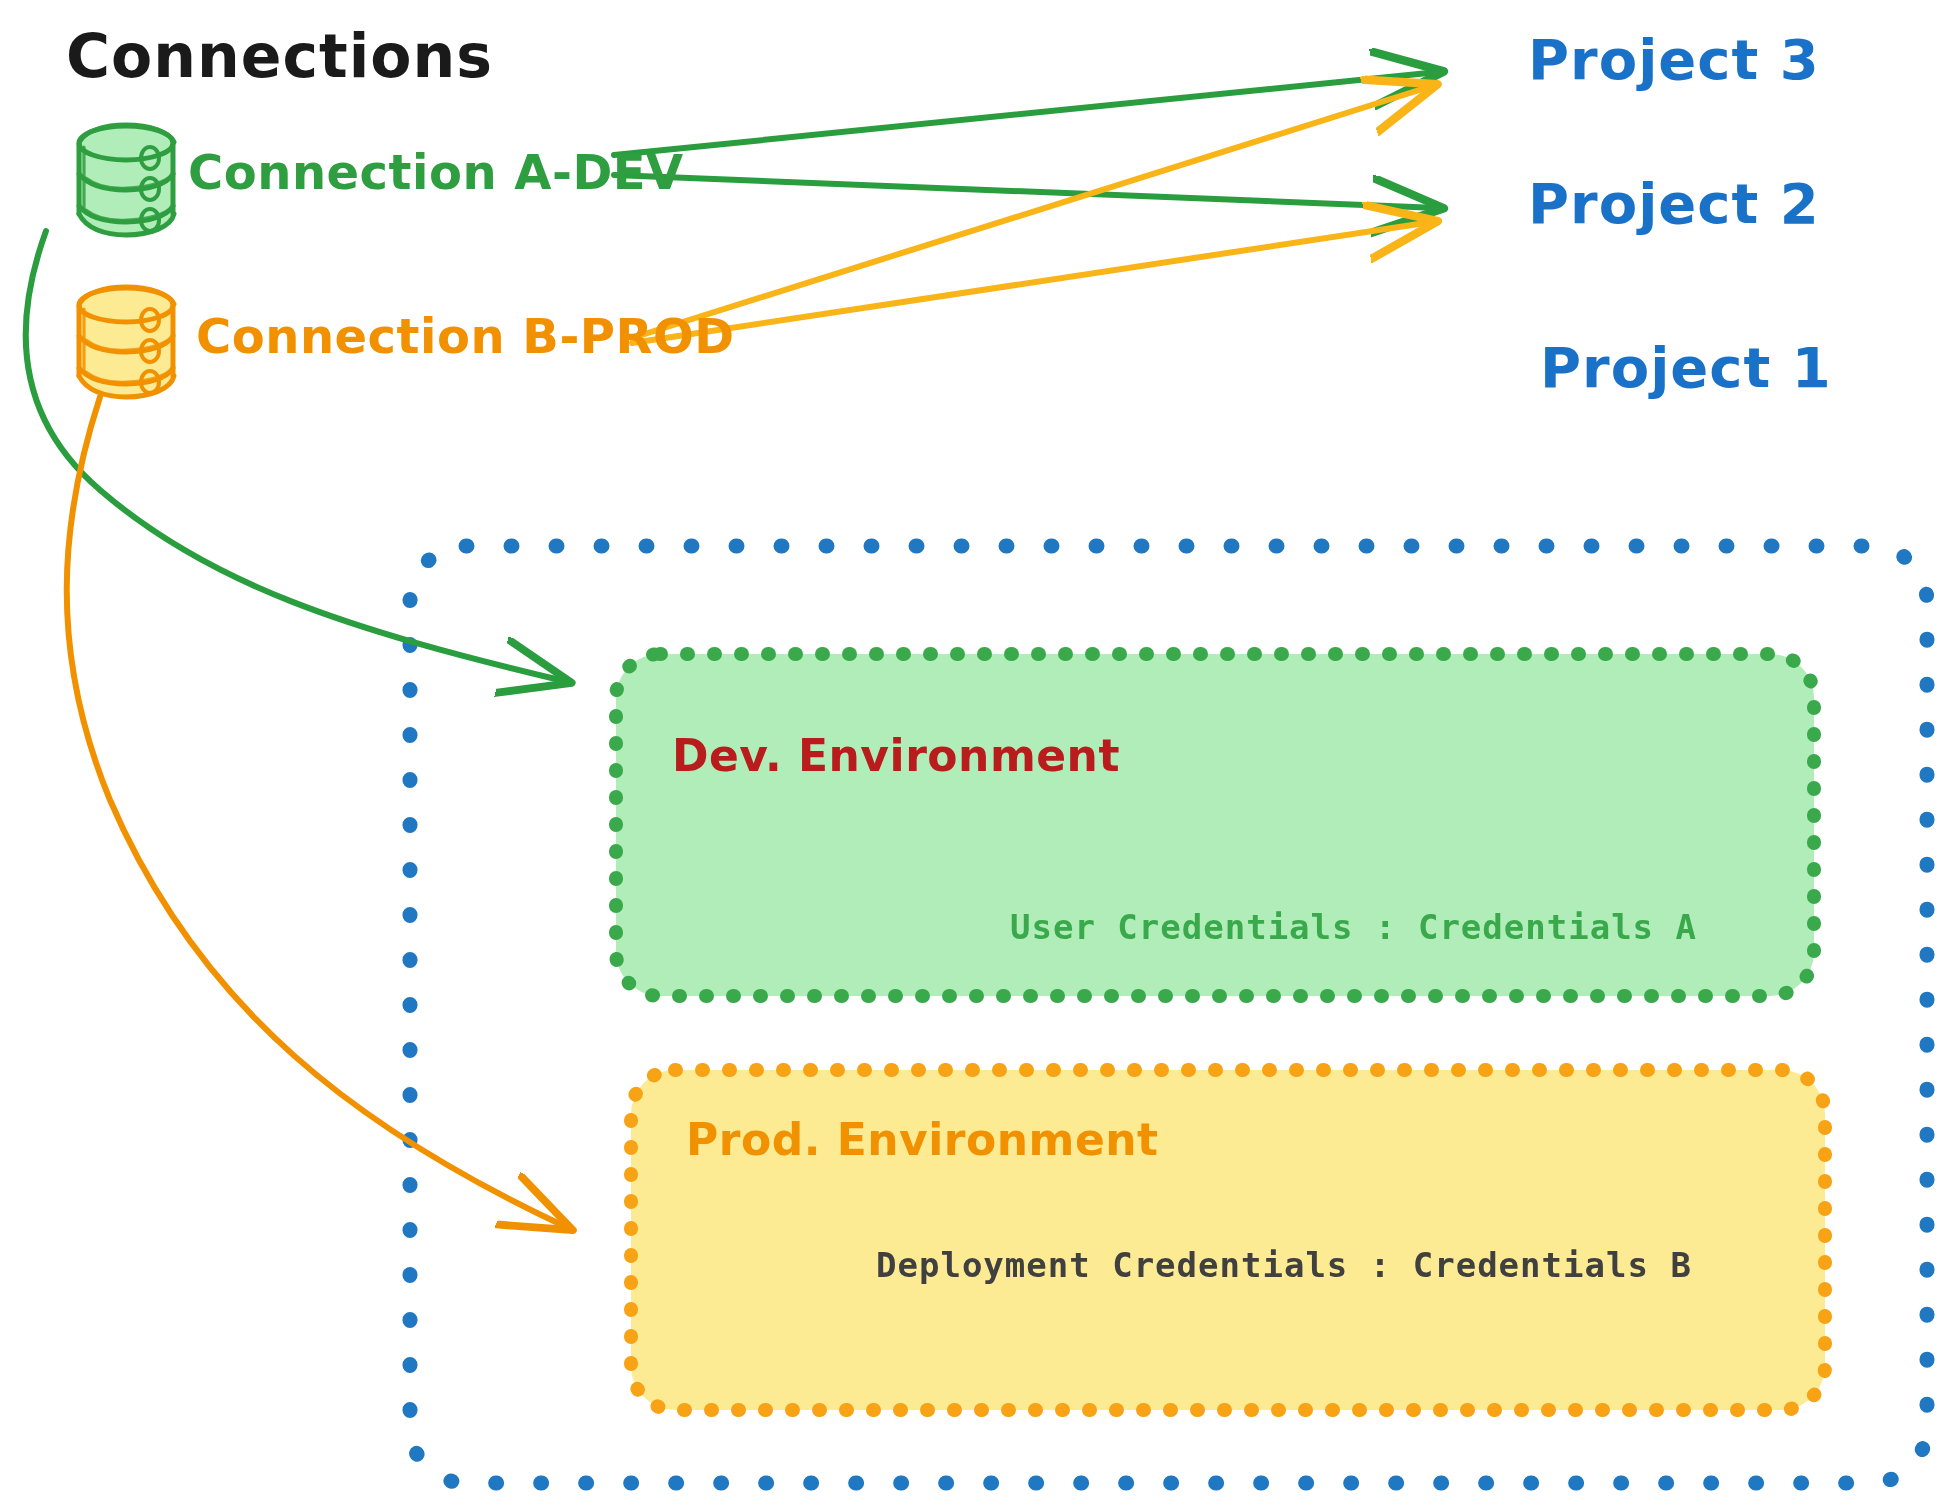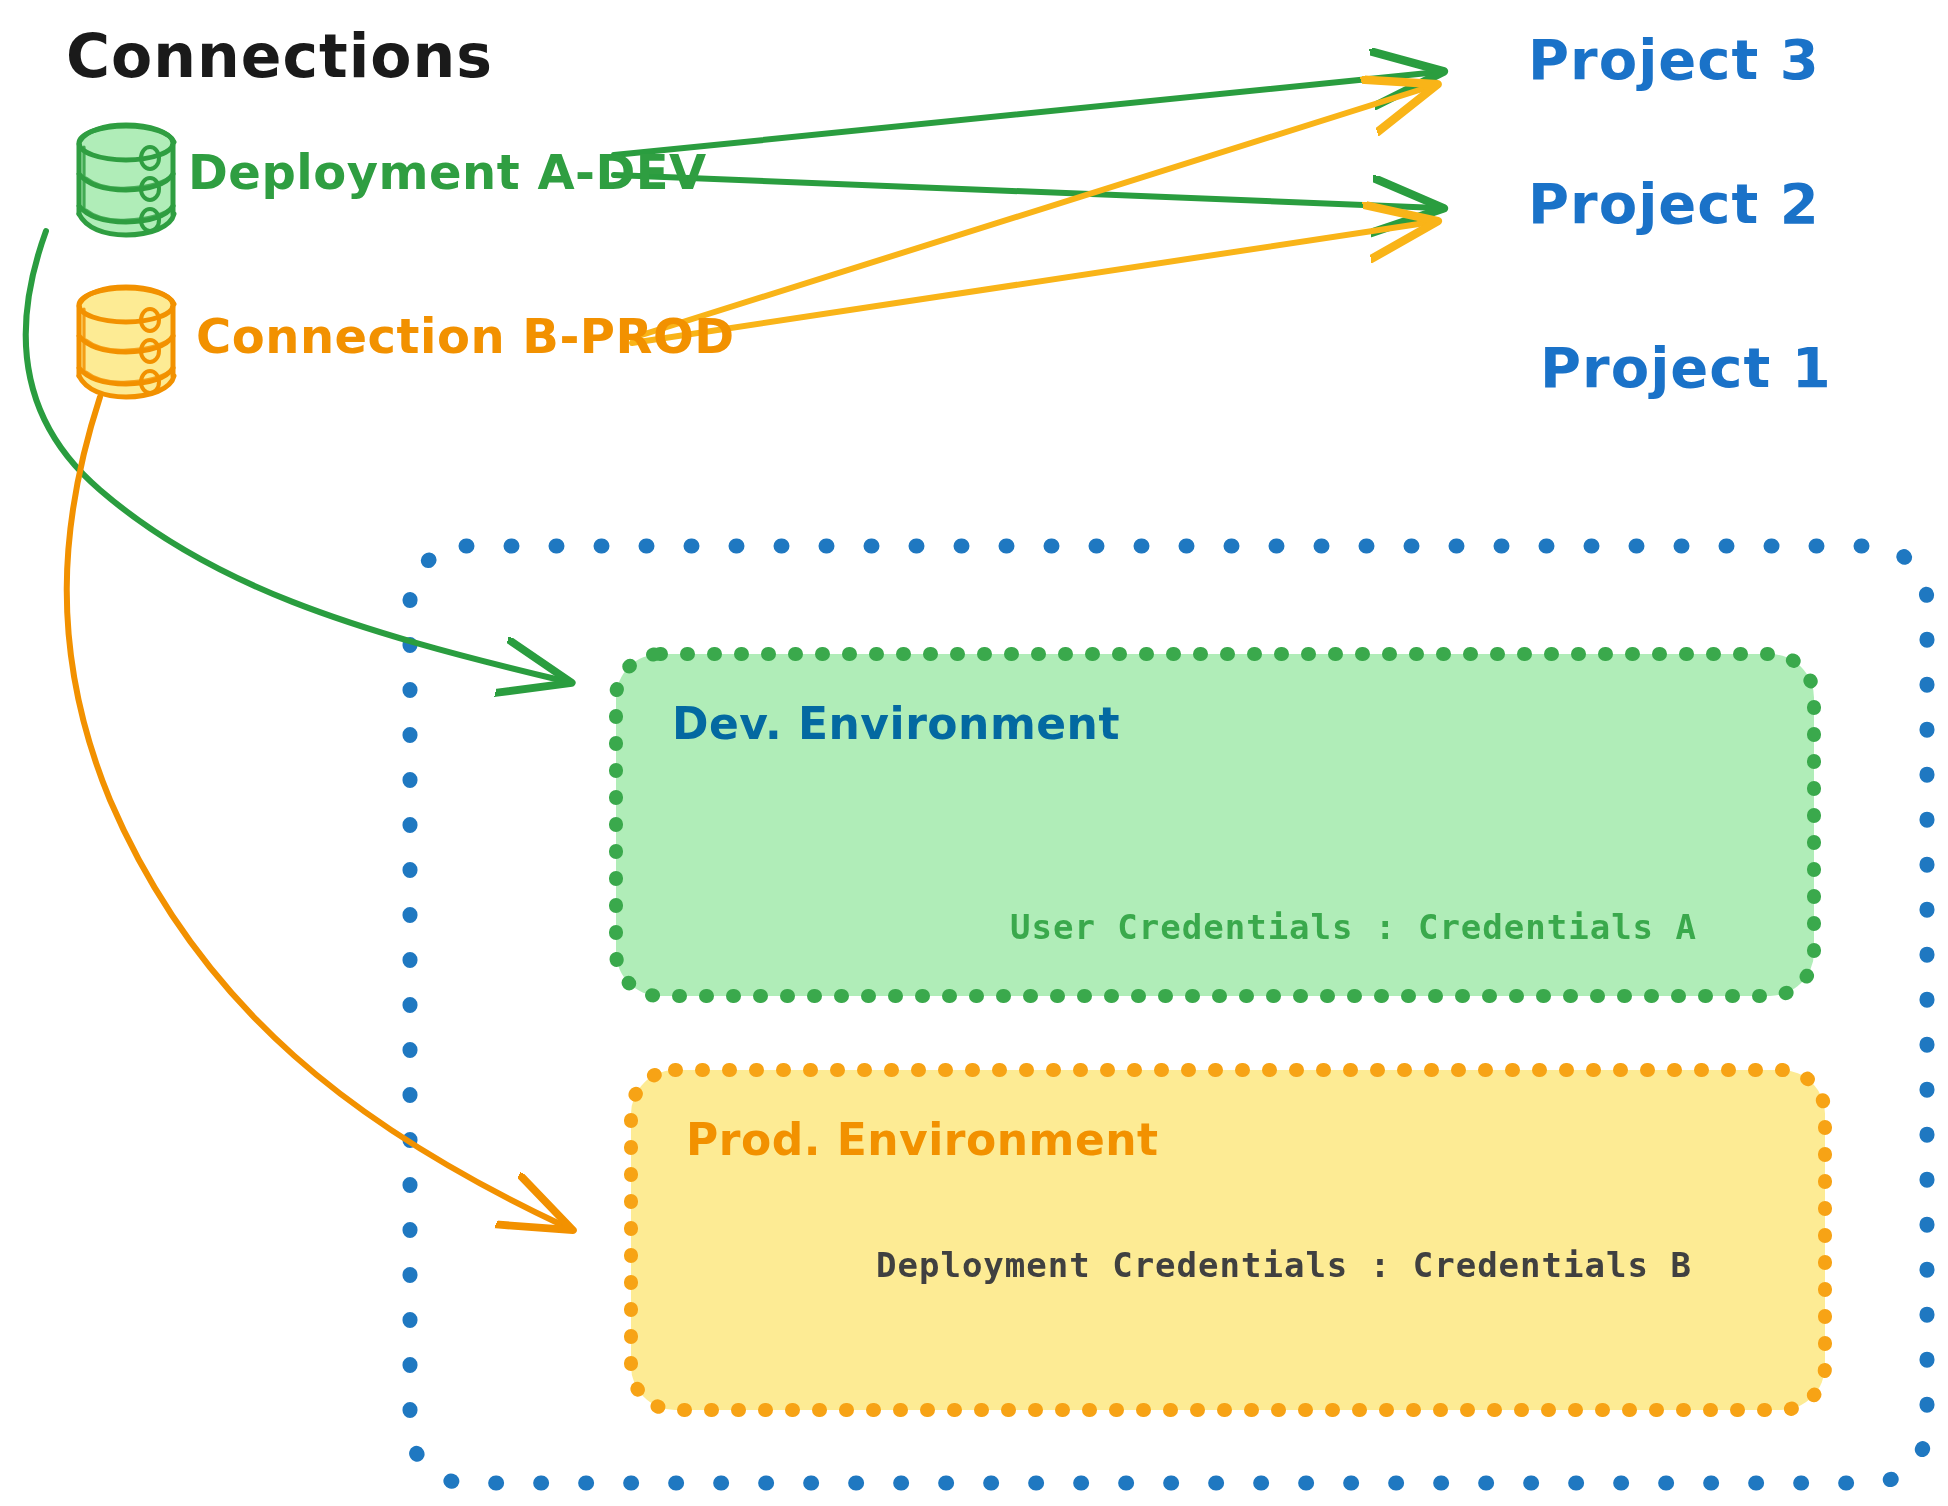--- a/index.html
+++ b/index.html
@@ -50,21 +50,21 @@
     font-weight: 700;
     color: #1a72c8;
     letter-spacing: 1px;
     margin-left: 28px;
   }
   .env-title {
     font-size: 44px;
     font-weight: 700;
     letter-spacing: 0.5px;
   }
-  .env-title-green { color: #0369a1; }
+  .env-title-green { color: #b91c1c; margin-top: 32px; }
   .env-title-orange { color: #f29100; }
   .cred-text {
     font-family: "DejaVu Sans Mono", monospace;
     font-size: 34px;
     font-weight: 700;
     letter-spacing: 1px;
   }
   .cred-green { color: #3aa94c; text-align: center; }
   .cred-orange { color: #404040; text-align: center; }
 </style>
@@ -166,21 +166,21 @@
     </g>
 
     <g>
       <path d="M100,397 C60,520 48,650 110,800 C200,1010 360,1130 562,1225" fill="none" stroke="#f29100" stroke-width="6" stroke-linecap="round" marker-end="url(#ah-orange2)"></path>
     </g>
 
   </svg>
 
   <div class="hand-text title-text" style="left:66px; top:26px;">Connections</div>
 
-  <div class="hand-text conn-label conn-green" style="left:188px; top:148px;">Deployment A-DEV</div>
+  <div class="hand-text conn-label conn-green" style="left:188px; top:148px;">Connection A-DEV</div>
 
   <div class="hand-text conn-label conn-orange" style="left:188px; top:312px;">Connection B-PROD</div>
 
   <div class="hand-text project-label" style="left:1500px; top:32px;">Project 3</div>
 
   <div class="hand-text project-label" style="left:1500px; top:176px;text-align:center;">Project 2</div>
 
   <div class="hand-text project-label" style="left:1512px; top:340px;">Project 1</div>
 
   <div class="hand-text env-title env-title-green" style="left:672px; top:702px;">Dev. Environment</div>

